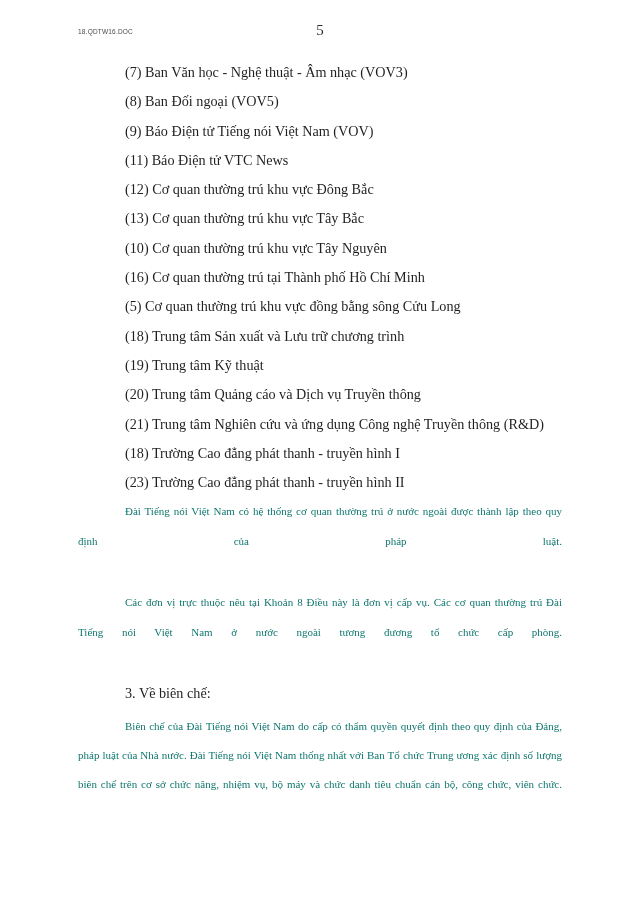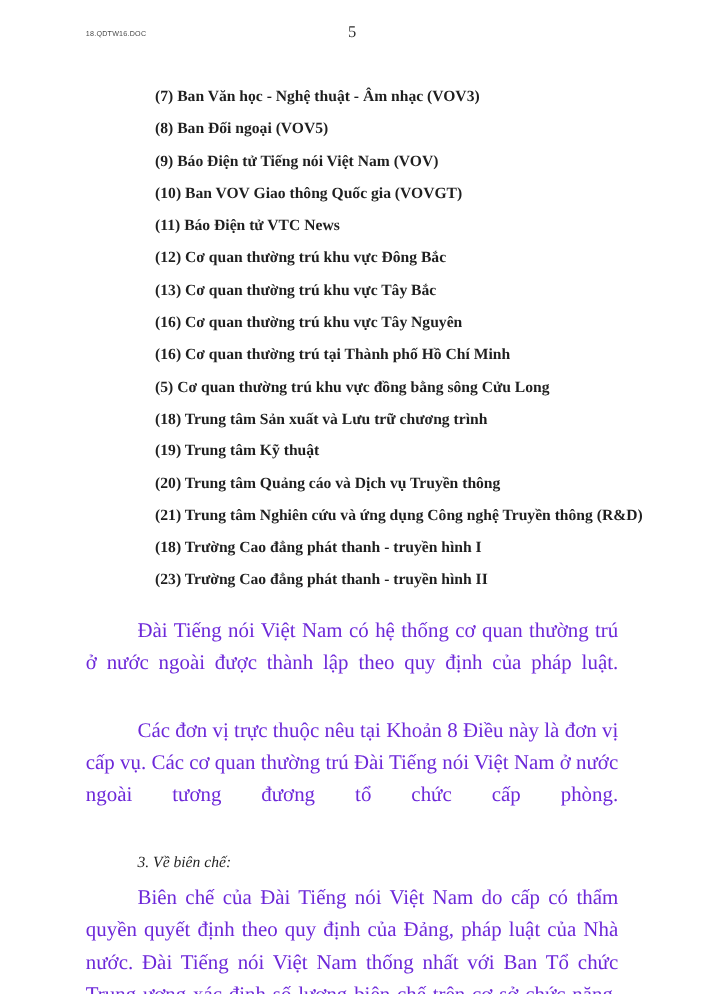--- a/index.html
+++ b/index.html
@@ -51,52 +51,50 @@
   }
   
   .content {
     position: absolute;
     left: 78px;
     top: 58px;
     width: 484px;
   }
   
   .unit-list {
-    margin: 16px;
+    margin: 0;
     padding: 0;
     list-style: none;
-    font-weight: bold;
   }
   .unit-item {
     font-size: 14.2px;
     line-height: 29.3px;
     padding-left: 47px;
     white-space: nowrap;
     color: #1f1f1f;
   }
   
   .para {
-    font-size: 19px;
+    font-size: 11px;
     line-height: 29.3px;
     text-align: justify;
     text-justify: inter-word;
     text-indent: 47px;
     margin: 0;
-    color: #6d28d9;
+    color: #0f766e;
     hyphens: none;
   }
   .para:last-child { margin-bottom: 0; }
   .spacer-sm { height: 3px; }
   .heading {
     font-size: 14.2px;
     line-height: 29.3px;
     text-indent: 47px;
     margin: 0;
     color: #1f1f1f;
-    font-style: italic;
   }
   
   .para::after {
     content: "";
     display: inline-block;
     width: 100%;
   }
 </style>
 </head>
 <body>
@@ -107,25 +105,24 @@
     <div class="doc-code">18.QDTW16.DOC</div>
     <div class="page-number">5</div>
   </div>
 
   <div class="content">
 
     <ul class="unit-list">
       <li class="unit-item">(7) Ban Văn học - Nghệ thuật - Âm nhạc (VOV3)</li>
       <li class="unit-item">(8) Ban Đối ngoại (VOV5)</li>
       <li class="unit-item">(9) Báo Điện tử Tiếng nói Việt Nam (VOV)</li>
-      <li class="unit-item">(10) Ban VOV Giao thông Quốc gia (VOVGT)</li>
       <li class="unit-item">(11) Báo Điện tử VTC News</li>
       <li class="unit-item">(12) Cơ quan thường trú khu vực Đông Bắc</li>
       <li class="unit-item">(13) Cơ quan thường trú khu vực Tây Bắc</li>
-      <li class="unit-item">(16) Cơ quan thường trú khu vực Tây Nguyên</li>
+      <li class="unit-item">(10) Cơ quan thường trú khu vực Tây Nguyên</li>
       <li class="unit-item">(16) Cơ quan thường trú tại Thành phố Hồ Chí Minh</li>
       <li class="unit-item">(5) Cơ quan thường trú khu vực đồng bằng sông Cửu Long</li>
       <li class="unit-item">(18) Trung tâm Sản xuất và Lưu trữ chương trình</li>
       <li class="unit-item">(19) Trung tâm Kỹ thuật</li>
       <li class="unit-item">(20) Trung tâm Quảng cáo và Dịch vụ Truyền thông</li>
       <li class="unit-item">(21) Trung tâm Nghiên cứu và ứng dụng Công nghệ Truyền thông (R&amp;D)</li>
       <li class="unit-item">(18) Trường Cao đẳng phát thanh - truyền hình I</li>
       <li class="unit-item">(23) Trường Cao đẳng phát thanh - truyền hình II</li>
     </ul>
 

